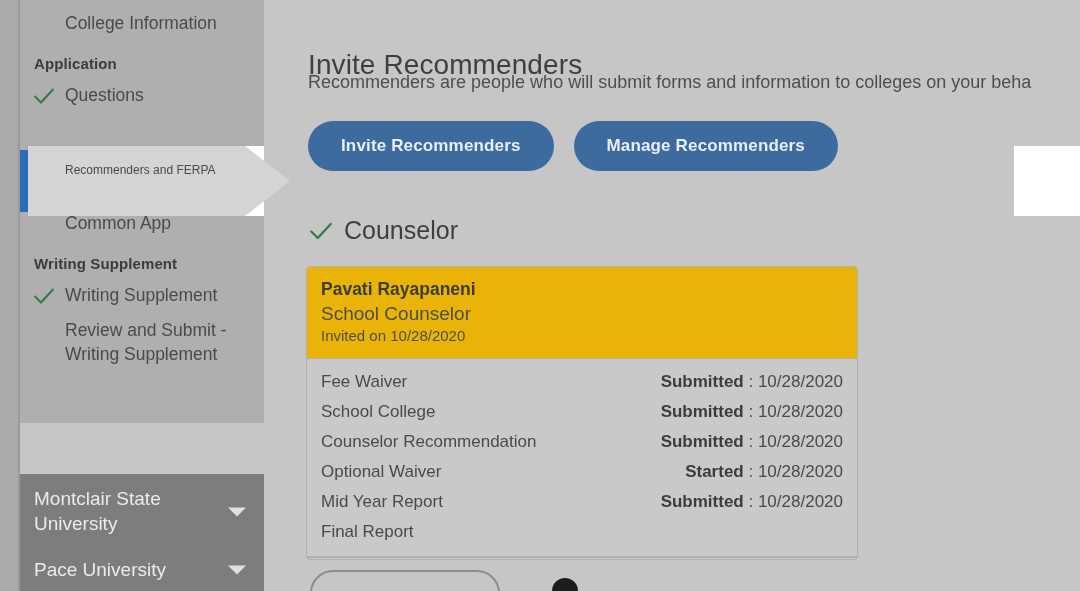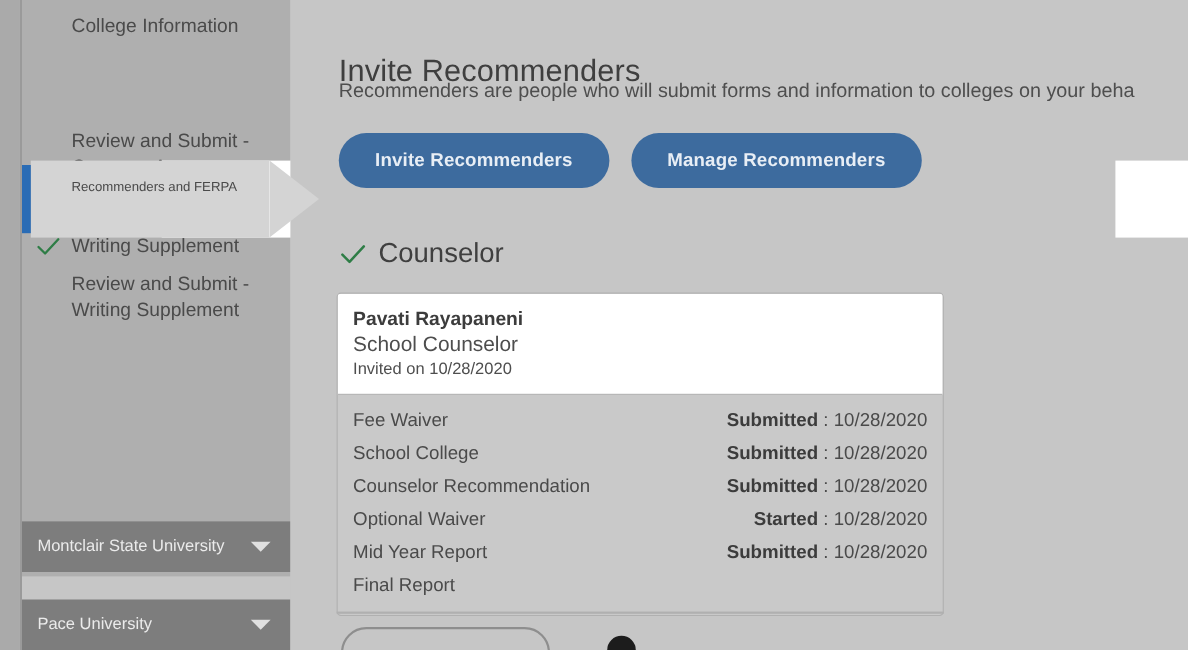--- a/index.html
+++ b/index.html
@@ -30,21 +30,21 @@
     width: 2px;
     height: 591px;
     background: #9a9a9a;
   }
 
   
   .sidebar {
     position: absolute;
     left: 20px; top: 0;
     width: 244px;
-    height: 524px;
+    height: 423px;
     background: #afafaf;
   }
 
   .nav-list {
     position: absolute;
     left: 0; top: 0;
     width: 244px;
   }
 
   .nav-item {
@@ -126,21 +126,21 @@
   }
 
   
   .uni-select {
     position: absolute;
     left: 0;
     width: 244px;
     box-sizing: border-box;
     background: #7d7d7d;
     color: #ebebeb;
-    font-size: 15px;
+    font-size: 19px;
     padding: 13px 46px 13px 14px;
     line-height: 1.3;
   }
   .uni-chevron {
     position: absolute;
     right: 18px;
     top: 50%;
     transform: translateY(-50%);
     width: 0; height: 0;
     border-left: 9px solid transparent;
@@ -218,21 +218,21 @@
     position: absolute;
     left: 306px; top: 266px;
     width: 552px;
     border: 1px solid #b0b0b0;
     border-radius: 4px;
     background: #c9c9c9;
     box-sizing: border-box;
     overflow: hidden;
   }
   .rec-card-header {
-    background: #ffffff;
+    background: #eab308;
     padding: 12px 14px 14px 14px;
     border-bottom: 1px solid #b0b0b0;
   }
   .rec-name {
     font-size: 17.5px;
     font-weight: bold;
     color: #3c3c3c;
     margin-bottom: 3px;
   }
   .rec-role {
@@ -297,20 +297,24 @@
 </style>
 </head>
 <body>
 
 <div class="edge-strip"></div>
 <div class="edge-divider"></div>
 
 <div class="sidebar">
   <div class="nav-list" id="nav-list">
       <div class="nav-item top-pad"><span>College Information</span></div>
+      <div class="section-label">Application</div>
+      <div class="nav-item"><svg class="check-icon" viewBox="0 0 24 24">
+          <path d="M3 12.5 L9 18.5 L21 5.5" fill="none" stroke="#2e7d46" stroke-width="2.1" stroke-linecap="round" stroke-linejoin="round"></path>
+        </svg><span>Questions</span></div>
       <div style="height: 70px;"></div>
       <div class="nav-item"><span>Review and Submit - Common App</span></div>
       <div class="section-label">Writing Supplement</div>
       <div class="nav-item"><svg class="check-icon" viewBox="0 0 24 24">
           <path d="M3 12.5 L9 18.5 L21 5.5" fill="none" stroke="#2e7d46" stroke-width="2.1" stroke-linecap="round" stroke-linejoin="round"></path>
         </svg><span>Writing Supplement</span></div>
       <div class="nav-item"><span>Review and Submit - Writing Supplement</span></div>
     </div>
 <div class="uni-select" style="top: 474px;"><span>Montclair State University</span><span class="uni-chevron"></span></div>
     <div class="uni-select" style="top: 545px;"><span>Pace University</span><span class="uni-chevron"></span></div>

